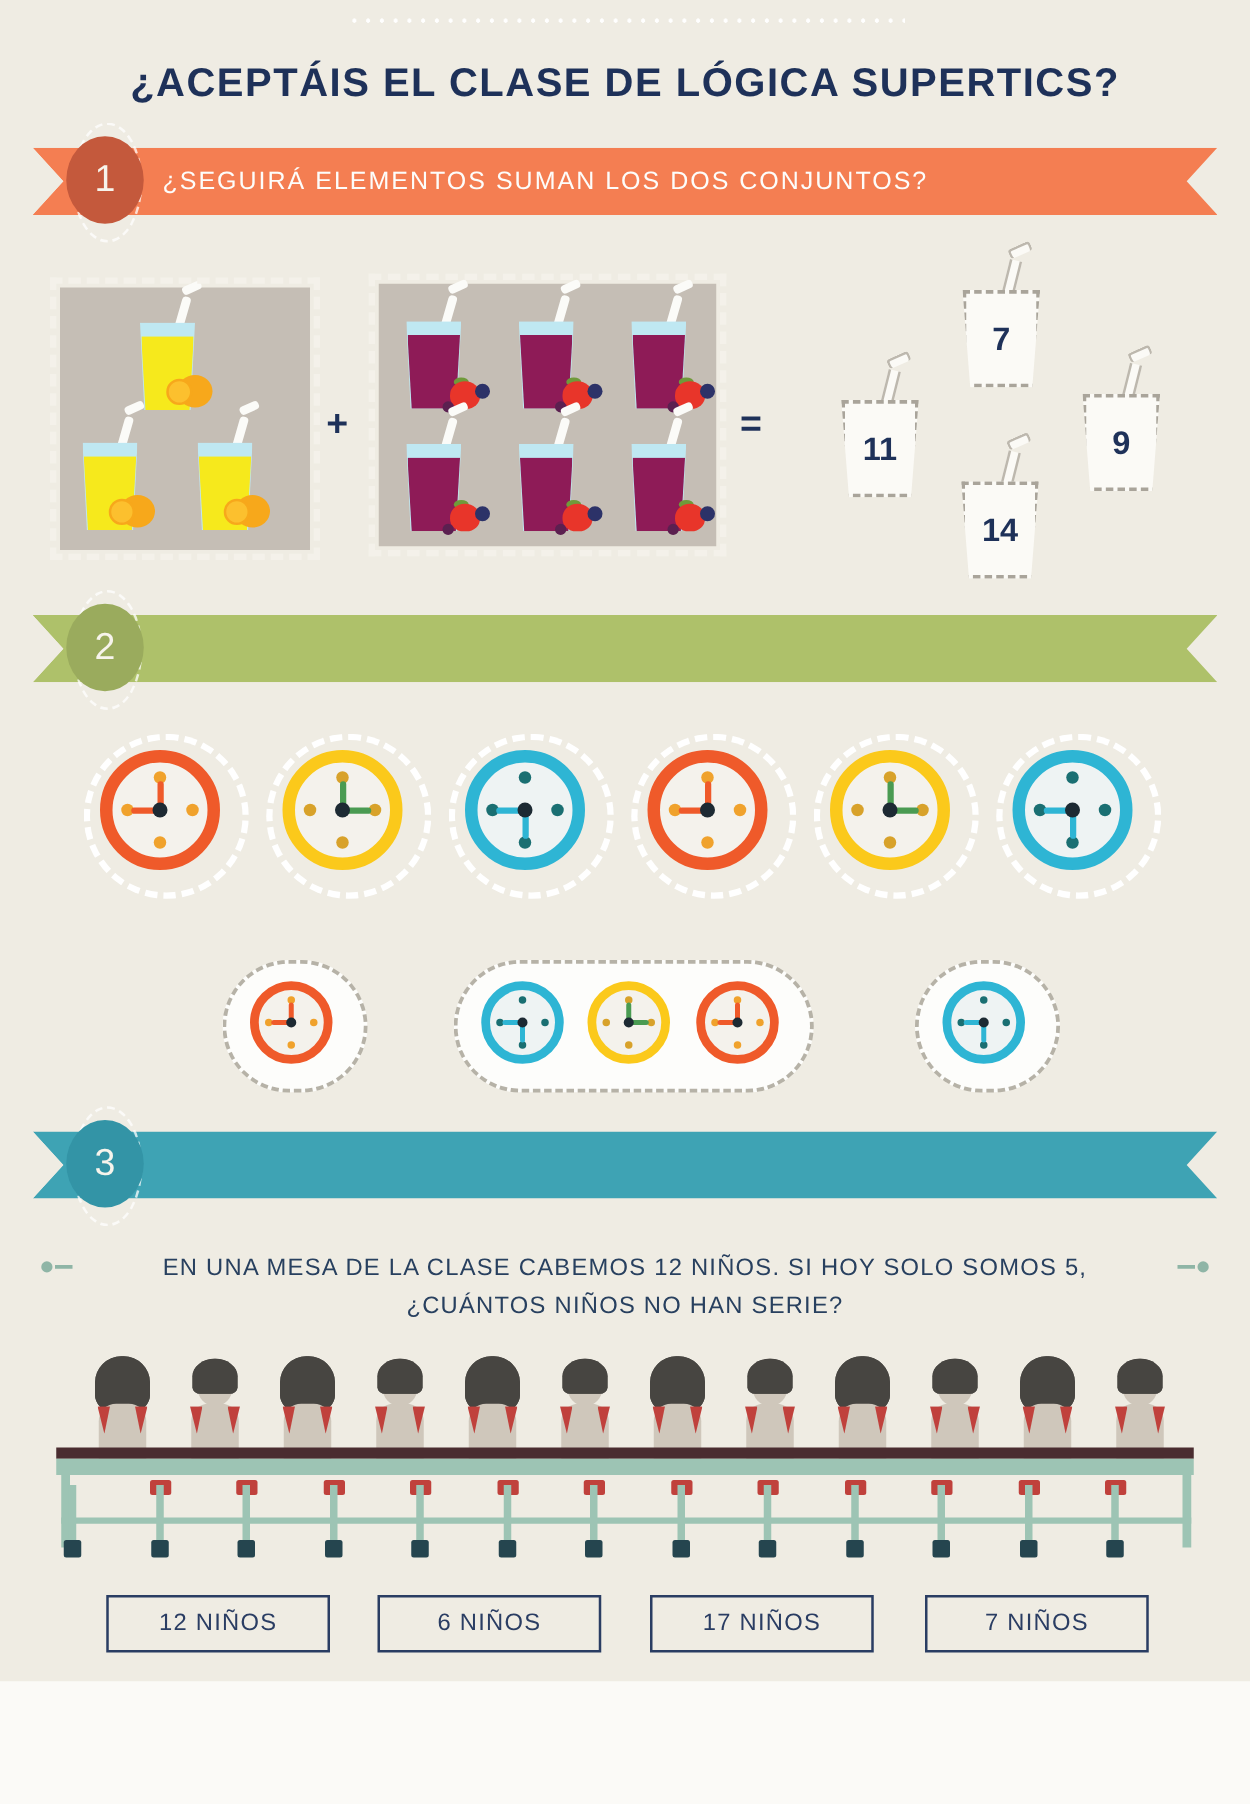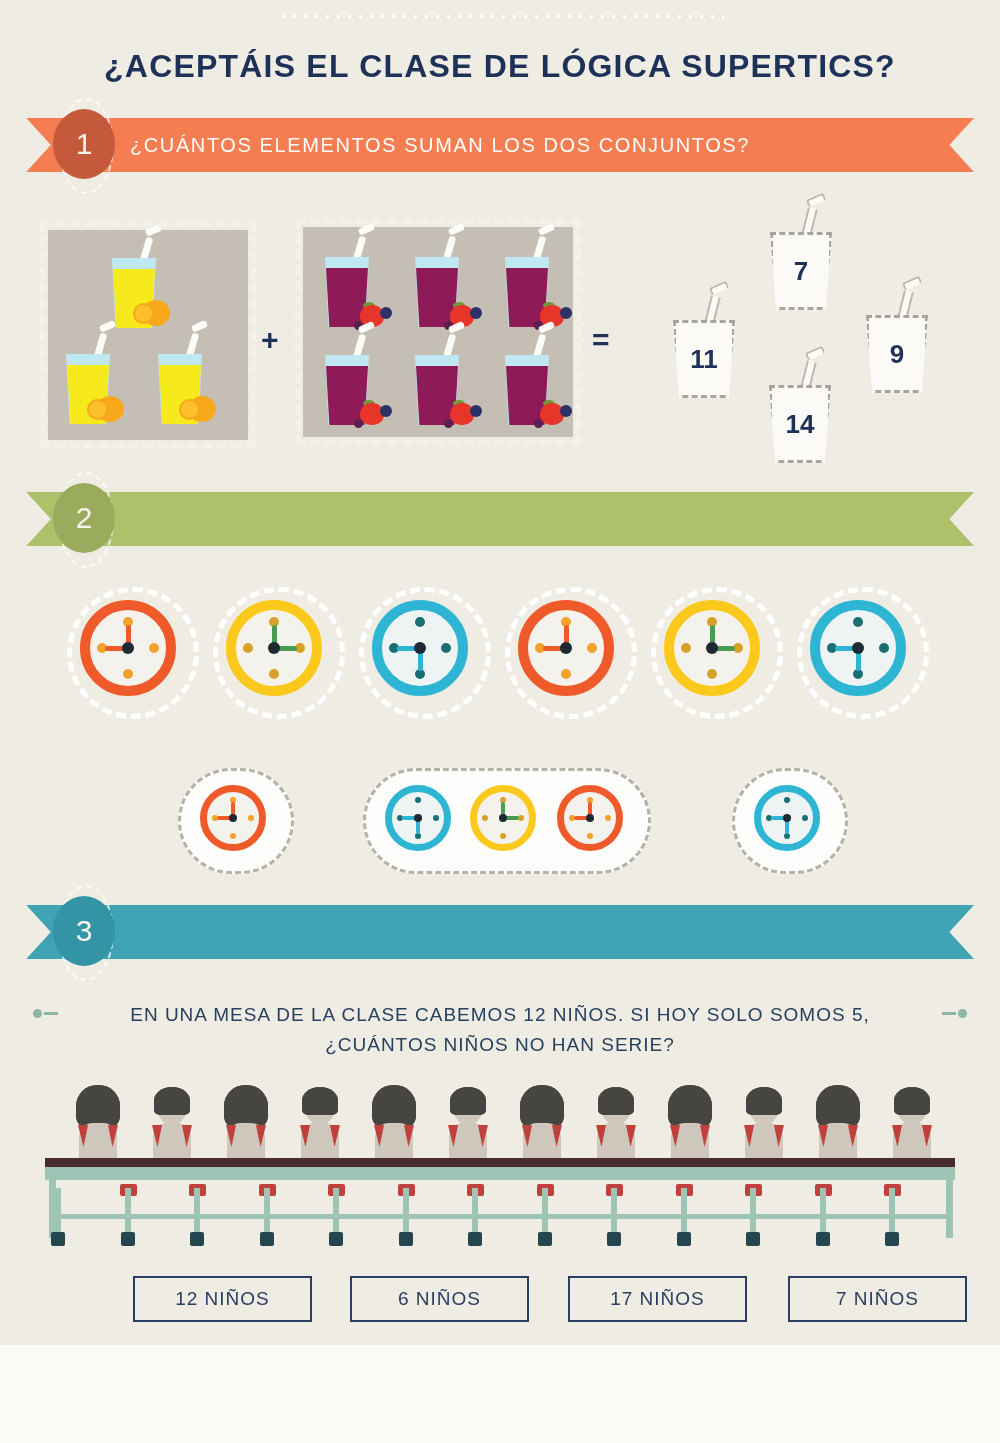--- a/index.html
+++ b/index.html
@@ -177,37 +177,37 @@
   .table-board{position:absolute;background:#9dc4b4;}
   .table-leg{position:absolute;background:#9dc4b4;}
   .table-rail{position:absolute;background:#9dc4b4;}
   .chair-leg{position:absolute;width:6px;background:#9dc4b4;}
   .chair-seat{position:absolute;width:17px;height:12px;background:#c0413c;border-radius:2px;}
   .chair-foot{position:absolute;width:14px;height:14px;background:#25454f;border-radius:2px;}
 
   .ans3{
     position:absolute;height:42px;border:2px solid #2a3d63;
     display:flex;align-items:center;justify-content:center;
-    color:#2a3d63;font-size:19px;letter-spacing:1px;background:transparent;margin-left:48px;
+    color:#2a3d63;font-size:19px;letter-spacing:1px;background:transparent;
   }
 
   .bottom-strip{position:absolute;left:0;top:1345px;width:1000px;height:98px;background:#fbfaf7;}
 </style>
 </head>
 <body>
 
 <div class="page">
 
   <div class="top-dots"></div>
 
   <div class="main-title">¿ACEPTÁIS EL CLASE DE LÓGICA SUPERTICS?</div>
 
   <div class="ribbon" id="ribbon1">
     <div class="ribbon-inner"></div>
-    <div class="ribbon-label">¿CUÁNTOS ELEMENTOS SUMAN LOS DOS CONJUNTOS?</div>
+    <div class="ribbon-label">¿SEGUIRÁ ELEMENTOS SUMAN LOS DOS CONJUNTOS?</div>
   </div>
   <div class="badge-tab" style="left:58px;top:98px;"></div>
   <div class="badge" style="left:53px;top:109px;background:#c4593c;">1</div>
 
   <div class="setbox" id="set-a">
     <div class="glass orange" style="left:58px;top:22px;">
       <div class="straw"></div>
       <div class="body"></div>
       <div class="liquid"></div>
       <div class="fruit"></div>

